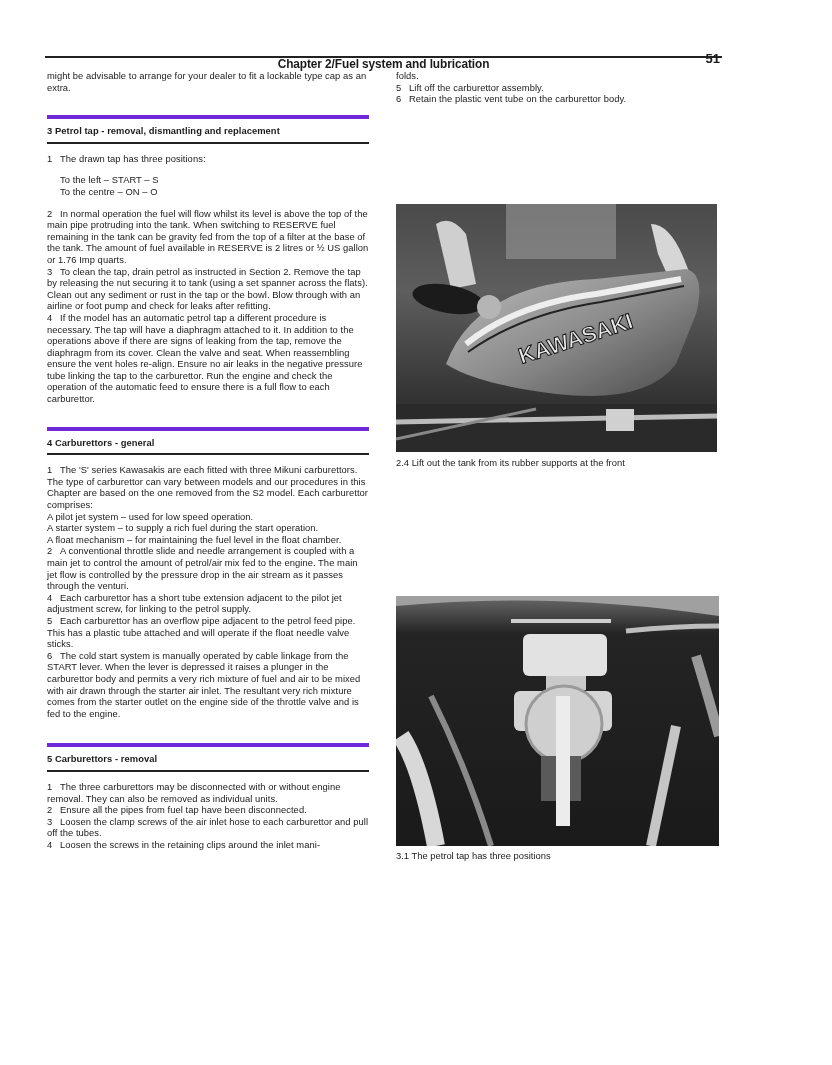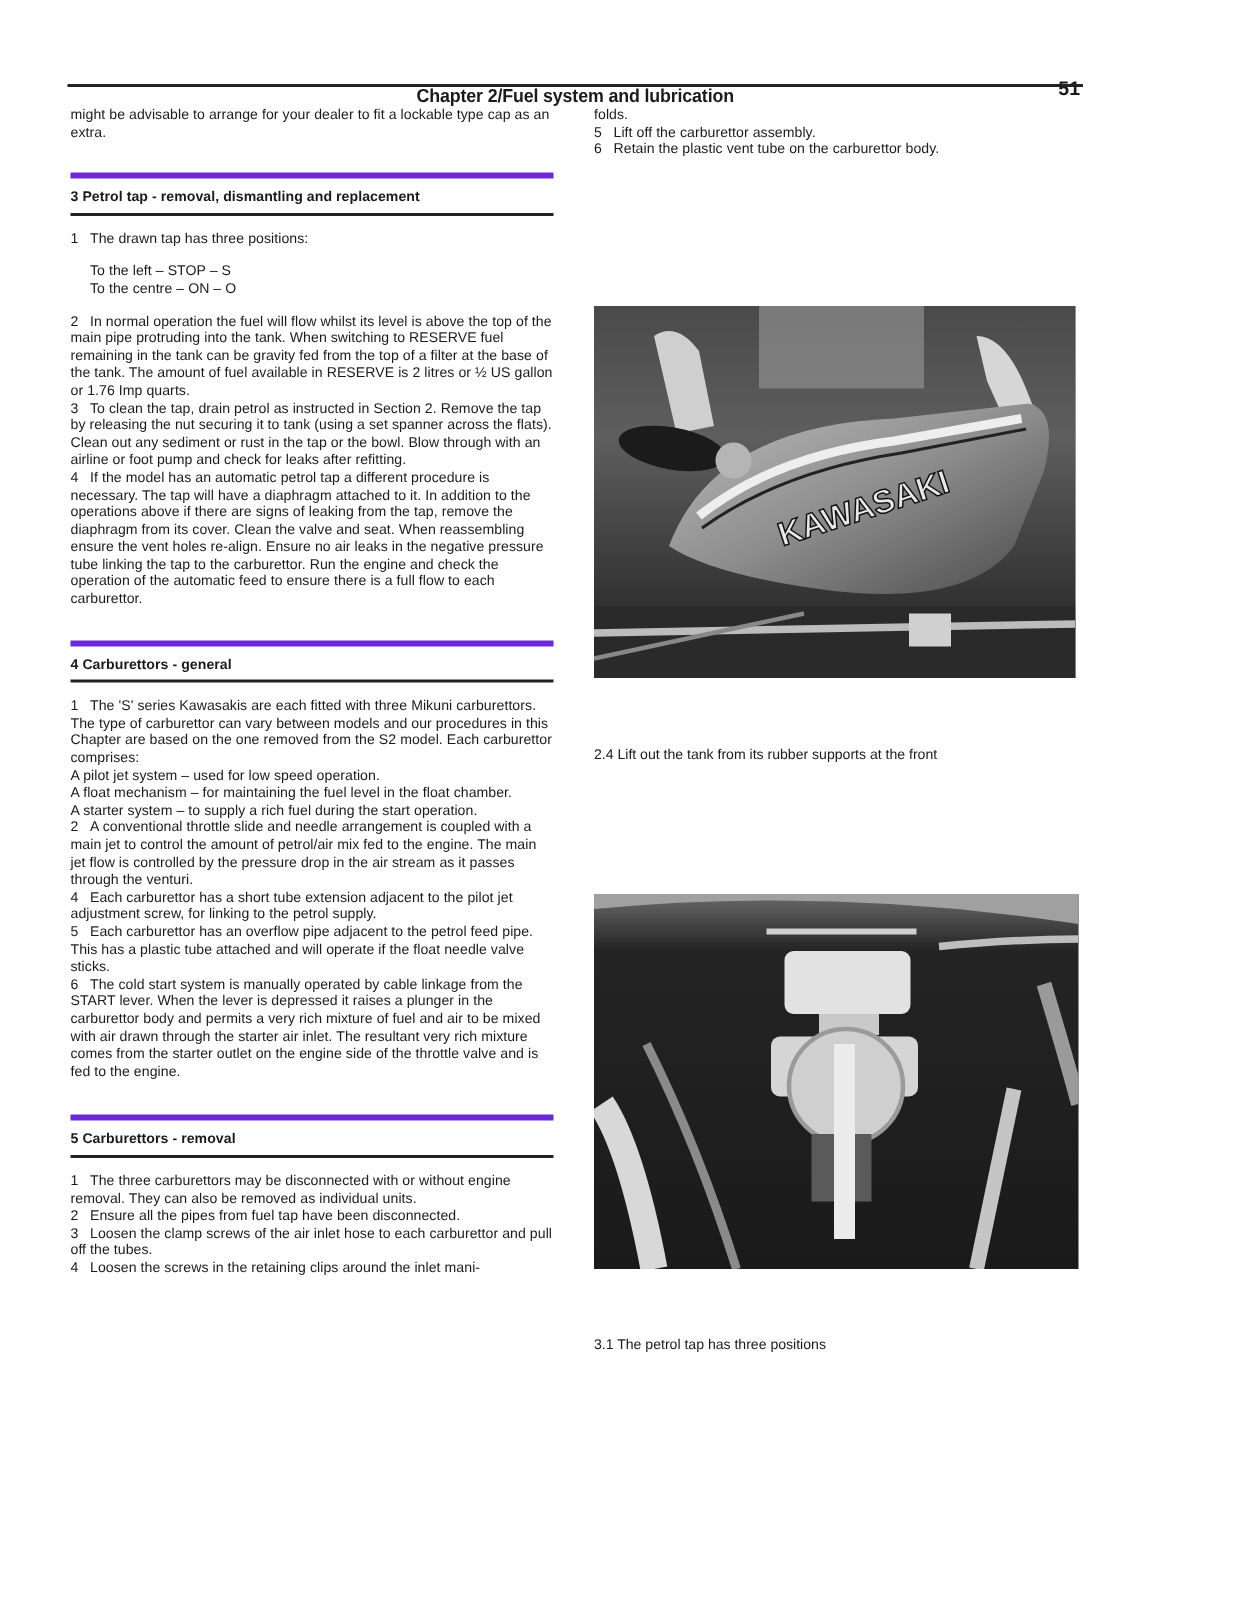--- a/index.html
+++ b/index.html
@@ -17,51 +17,51 @@
 
   .p { margin: 0; }
   .p .num { display: inline-block; width: 13px; }
   .sec { position: relative; margin-top: 10px; padding: 6px 0 5px 0; border-top: 4px solid #6d28d9;
          border-bottom: 2px solid #222; font-weight: bold; font-size: 9.4px; margin-bottom: 9px; }
   .positions { margin: 10px 0 10px 13px; }
   .gap { height: 10px; }
 
   .photo { position: absolute; background: #3a3a3a; overflow: hidden; }
   .photo svg { display: block; width: 100%; height: 100%; }
-  .caption { position: absolute; font-size: 9.4px; line-height: 11px; margin-top: 40px; }
+  .caption { position: absolute; font-size: 9.4px; line-height: 11px; }
 </style>
 </head>
 <body>
 
 <div class="page-header">
   <div class="chapter-title">Chapter 2/Fuel system and lubrication</div>
   <div class="page-number">51</div>
 </div>
 <div class="header-rule"></div>
 
 <div class="col col-left">
   <p class="p">might be advisable to arrange for your dealer to fit a lockable type cap as an extra.</p>
   <div class="gap" style="height:12px"></div>
 
   <div class="sec">3 Petrol tap - removal, dismantling and replacement</div>
   <p class="p"><span class="num">1</span><span>The drawn tap has three positions:</span></p>
   <div class="positions">
-    <div>To the left – STOP – S</div>
+    <div>To the left – START – S</div>
     <div>To the centre – ON – O</div>
   </div>
   <p class="p"><span class="num">2</span><span>In normal operation the fuel will flow whilst its level is above the top of the main pipe protruding into the tank. When switching to RESERVE fuel remaining in the tank can be gravity fed from the top of a filter at the base of the tank. The amount of fuel available in RESERVE is 2 litres or ½ US gallon or 1.76 Imp quarts.</span></p>
   <p class="p"><span class="num">3</span><span>To clean the tap, drain petrol as instructed in Section 2. Remove the tap by releasing the nut securing it to tank (using a set spanner across the flats). Clean out any sediment or rust in the tap or the bowl. Blow through with an airline or foot pump and check for leaks after refitting.</span></p>
   <p class="p"><span class="num">4</span><span>If the model has an automatic petrol tap a different procedure is necessary. The tap will have a diaphragm attached to it. In addition to the operations above if there are signs of leaking from the tap, remove the diaphragm from its cover. Clean the valve and seat. When reassembling ensure the vent holes re-align. Ensure no air leaks in the negative pressure tube linking the tap to the carburettor. Run the engine and check the operation of the automatic feed to ensure there is a full flow to each carburettor.</span></p>
   <div class="gap" style="height:12px"></div>
 
   <div class="sec">4 Carburettors - general</div>
   <p class="p"><span class="num">1</span><span>The 'S' series Kawasakis are each fitted with three Mikuni carburettors. The type of carburettor can vary between models and our procedures in this Chapter are based on the one removed from the S2 model. Each carburettor comprises:</span></p>
   <p class="p">A pilot jet system – used for low speed operation.</p>
+  <p class="p">A starter system – to supply a rich fuel during the start operation.</p>
   <p class="p">A float mechanism – for maintaining the fuel level in the float chamber.</p>
-  <p class="p">A starter system – to supply a rich fuel during the start operation.</p>
   <p class="p"><span class="num">2</span><span>A conventional throttle slide and needle arrangement is coupled with a main jet to control the amount of petrol/air mix fed to the engine. The main jet flow is controlled by the pressure drop in the air stream as it passes through the venturi.</span></p>
   <p class="p"><span class="num">4</span><span>Each carburettor has a short tube extension adjacent to the pilot jet adjustment screw, for linking to the petrol supply.</span></p>
   <p class="p"><span class="num">5</span><span>Each carburettor has an overflow pipe adjacent to the petrol feed pipe. This has a plastic tube attached and will operate if the float needle valve sticks.</span></p>
   <p class="p"><span class="num">6</span><span>The cold start system is manually operated by cable linkage from the START lever. When the lever is depressed it raises a plunger in the carburettor body and permits a very rich mixture of fuel and air to be mixed with air drawn through the starter air inlet. The resultant very rich mixture comes from the starter outlet on the engine side of the throttle valve and is fed to the engine.</span></p>
   <div class="gap" style="height:14px"></div>
 
   <div class="sec">5 Carburettors - removal</div>
   <p class="p"><span class="num">1</span><span>The three carburettors may be disconnected with or without engine removal. They can also be removed as individual units.</span></p>
   <p class="p"><span class="num">2</span><span>Ensure all the pipes from fuel tap have been disconnected.</span></p>
   <p class="p"><span class="num">3</span><span>Loosen the clamp screws of the air inlet hose to each carburettor and pull off the tubes.</span></p>

